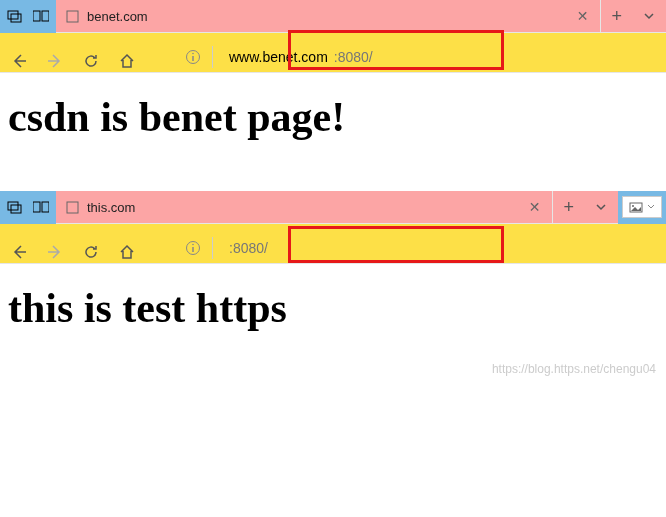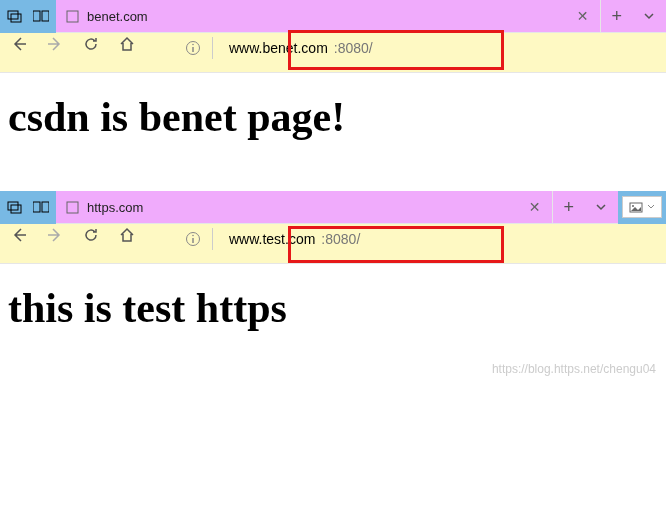--- a/index.html
+++ b/index.html
@@ -7,21 +7,21 @@
       font-family: "Segoe UI", Arial, sans-serif;
       background: #fff;
       width: 666px;
       position: relative;
     }
     .browser-window { margin-bottom: 10px; }
     .titlebar {
       display: flex;
       align-items: center;
       height: 33px;
-      background: #f0abfc;
+      background: #fca5a5;
       border-bottom: 1px solid #e6e6e6;
     }
     .tb-blue {
       background: #78b9e4;
       height: 33px;
       display: flex;
       align-items: center;
       padding: 0 6px;
       gap: 8px;
     }
@@ -68,25 +68,25 @@
     .pic-btn {
       background: #fff;
       border: 1px solid #ccc;
       height: 22px;
       padding: 0 6px;
       display: flex; align-items: center; gap: 4px;
       font-size: 11px; color: #555;
     }
     .navbar {
       display: flex;
-      align-items: flex-start;
+      align-items: flex-end;
       height: 40px;
       padding: 0 8px;
       gap: 14px;
-      background: #fef9c3;
+      background: #fde047;
       border-bottom: 1px solid #e6e6e6;
     }
     .nav-btn {
       width: 22px; height: 22px;
       display: inline-flex; align-items: center; justify-content: center;
       color: #555;
     }
     .address-wrap {
       flex: 1;
       display: flex;
@@ -220,21 +220,21 @@
             <rect x="9" y="1" width="7" height="10" fill="none" stroke="#000" stroke-width="1"></rect>
           </svg>
       </span>
     </div>
     <div class="tab">
       <span>
         <svg width="13" height="13" viewBox="0 0 13 13">
             <rect x="1" y="1" width="11" height="11" fill="none" stroke="#666" stroke-width="1"></rect>
           </svg>
       </span>
-      <span>https.com</span>
+      <span>this.com</span>
     </div>
     <div class="tab-fill">
       <span class="tab-close">✕</span>
     </div>
     <div class="tab-plus">+</div>
     <div class="tab-chev">
       <svg width="14" height="14" viewBox="0 0 14 14">
           <path d="M3 5 L7 9 L11 5" fill="none" stroke="#555" stroke-width="1.5"></path>
         </svg>
     </div>
@@ -275,21 +275,20 @@
     <div class="address-wrap">
       <span class="nav-btn" style="margin-left:30px;">
         <svg width="16" height="16" viewBox="0 0 16 16">
             <circle cx="8" cy="8" r="6.5" fill="none" stroke="#888" stroke-width="1"></circle>
             <line x1="8" y1="7" x2="8" y2="12" stroke="#888" stroke-width="1.5"></line>
             <circle cx="8" cy="4.5" r="0.8" fill="#888"></circle>
           </svg>
       </span>
       <span style="border-left:1px solid #ccc; height:22px;"></span>
       <div class="address-box">
-        <span class="url-text">www.test.com</span>
           <span class="url-text url-port">:8080/</span>
       </div>
     </div>
   </div>
   <div class="red-frame" style="left:288px; top:35px; width:216px; height:37px;"></div>
   <div class="page-content">
     <h1 class="page-h1">this is test https</h1>
   </div>
 </div>
 

